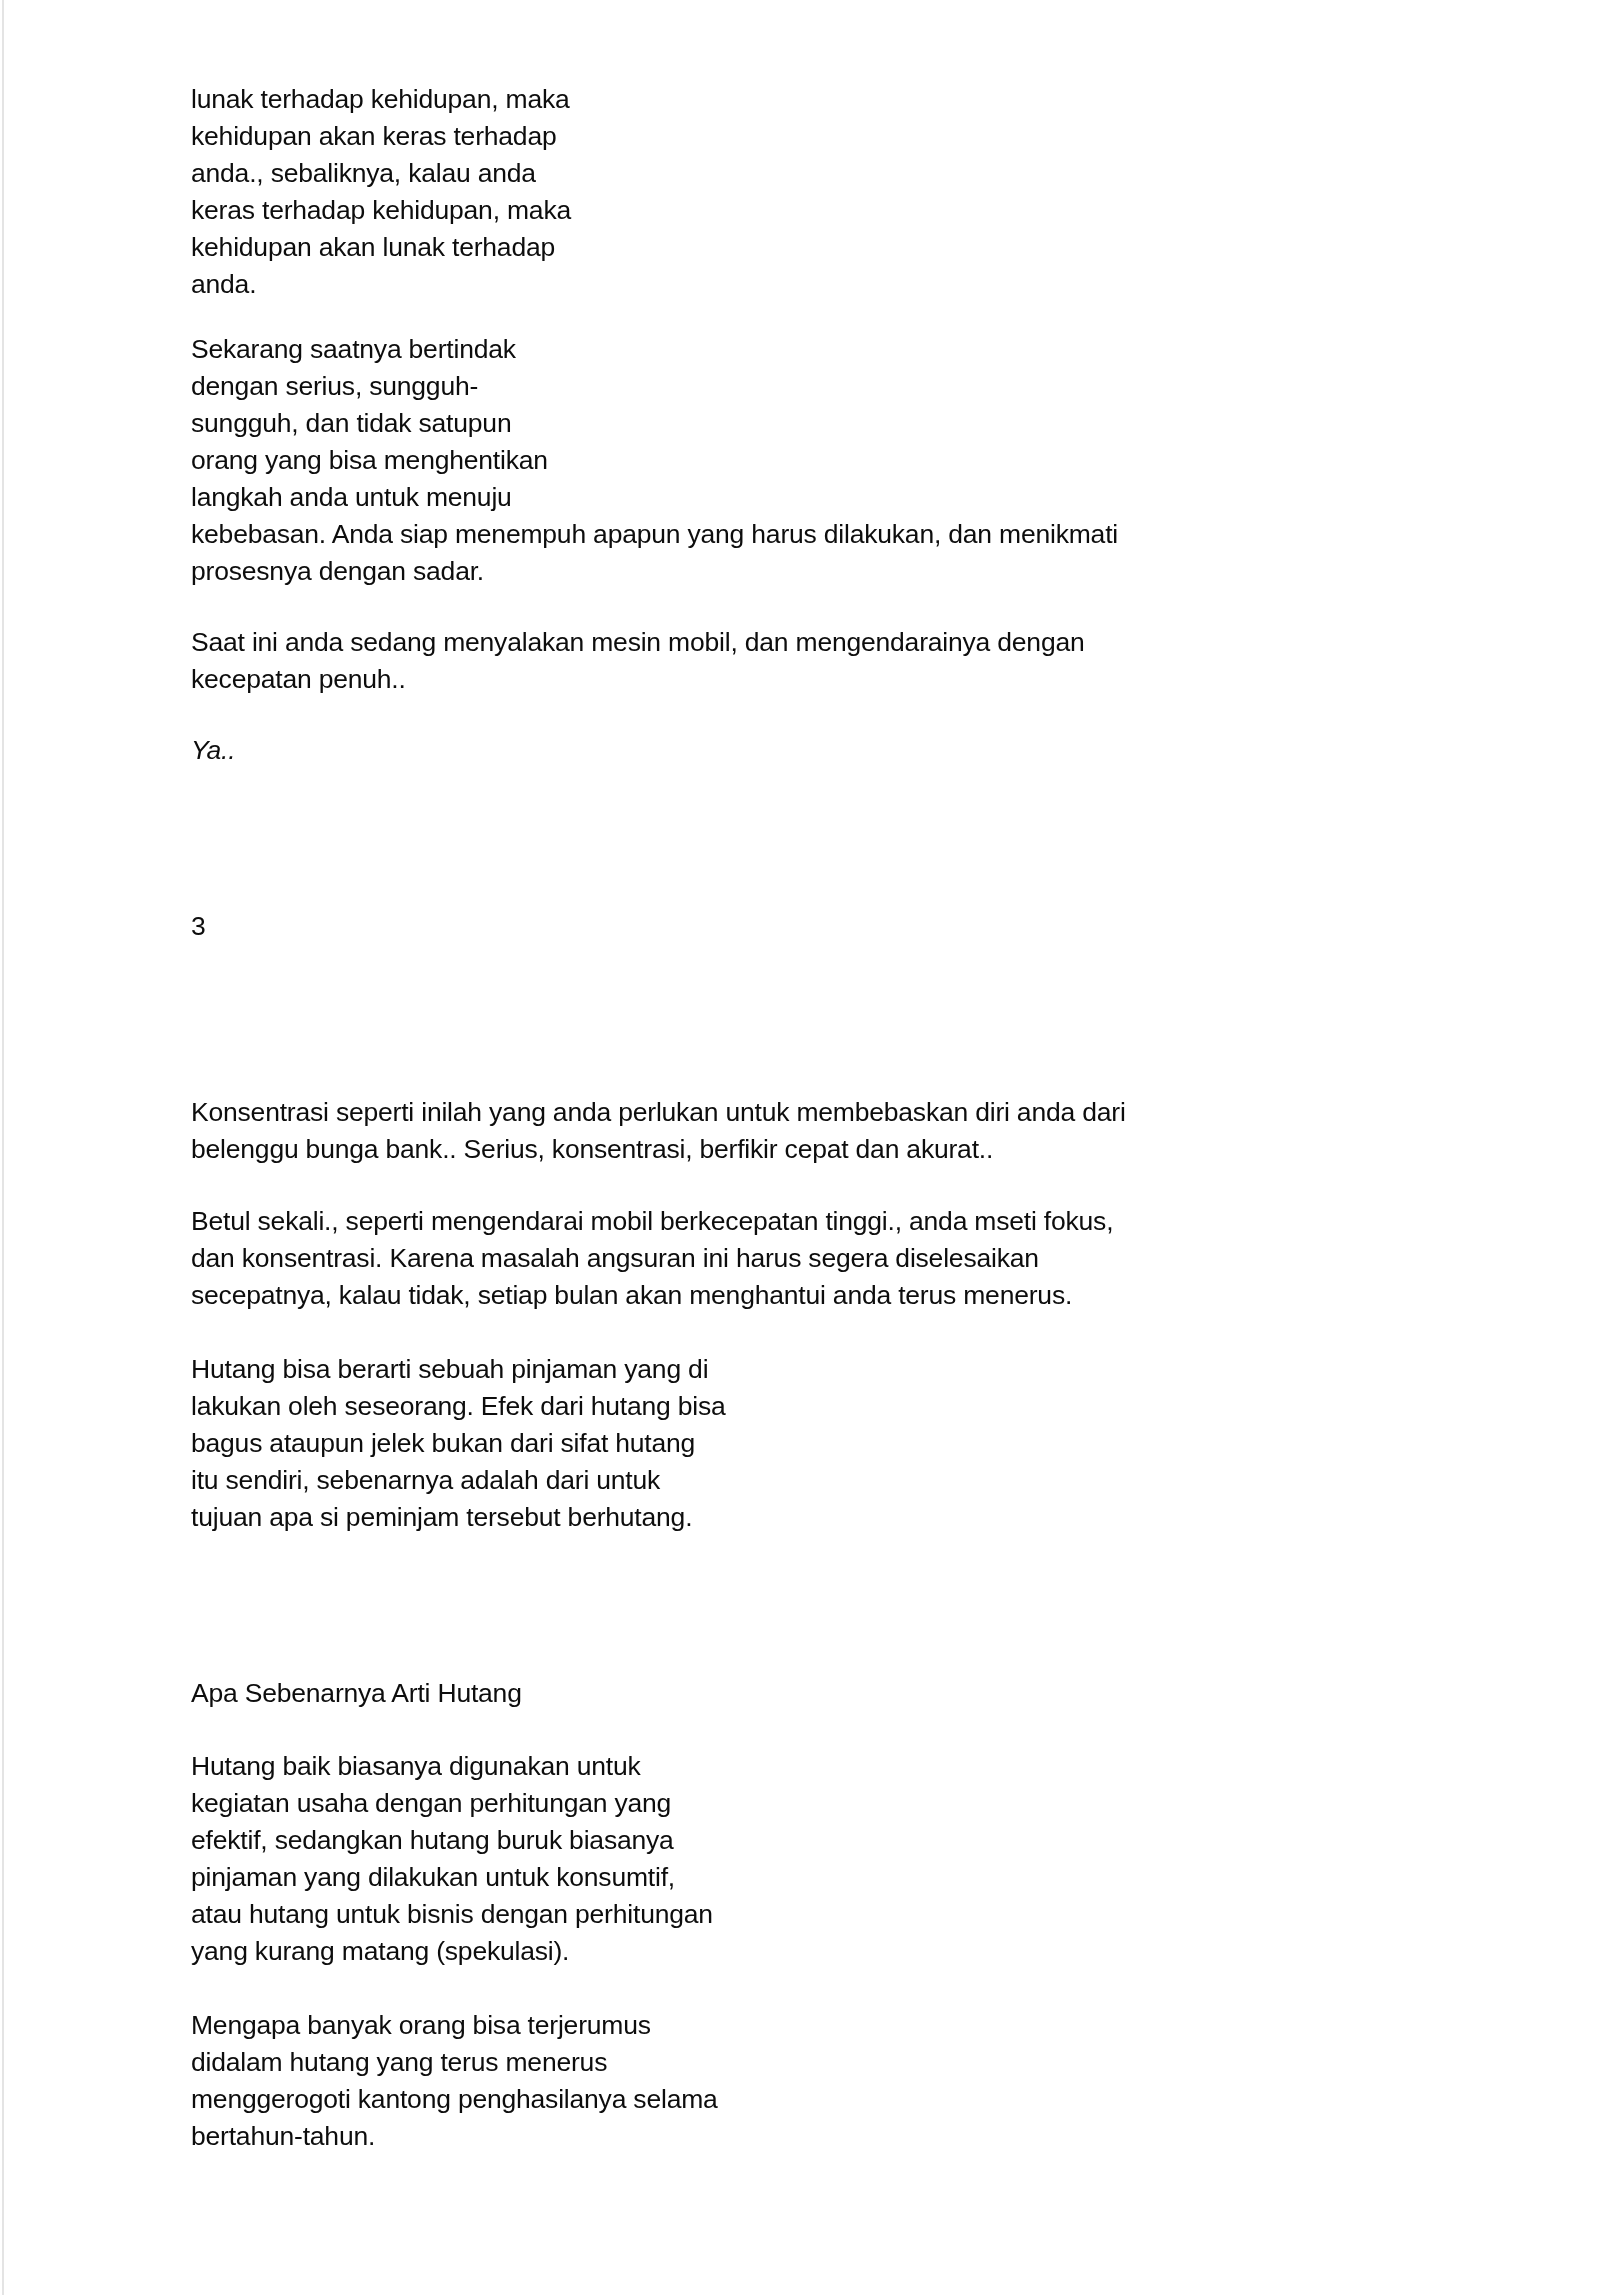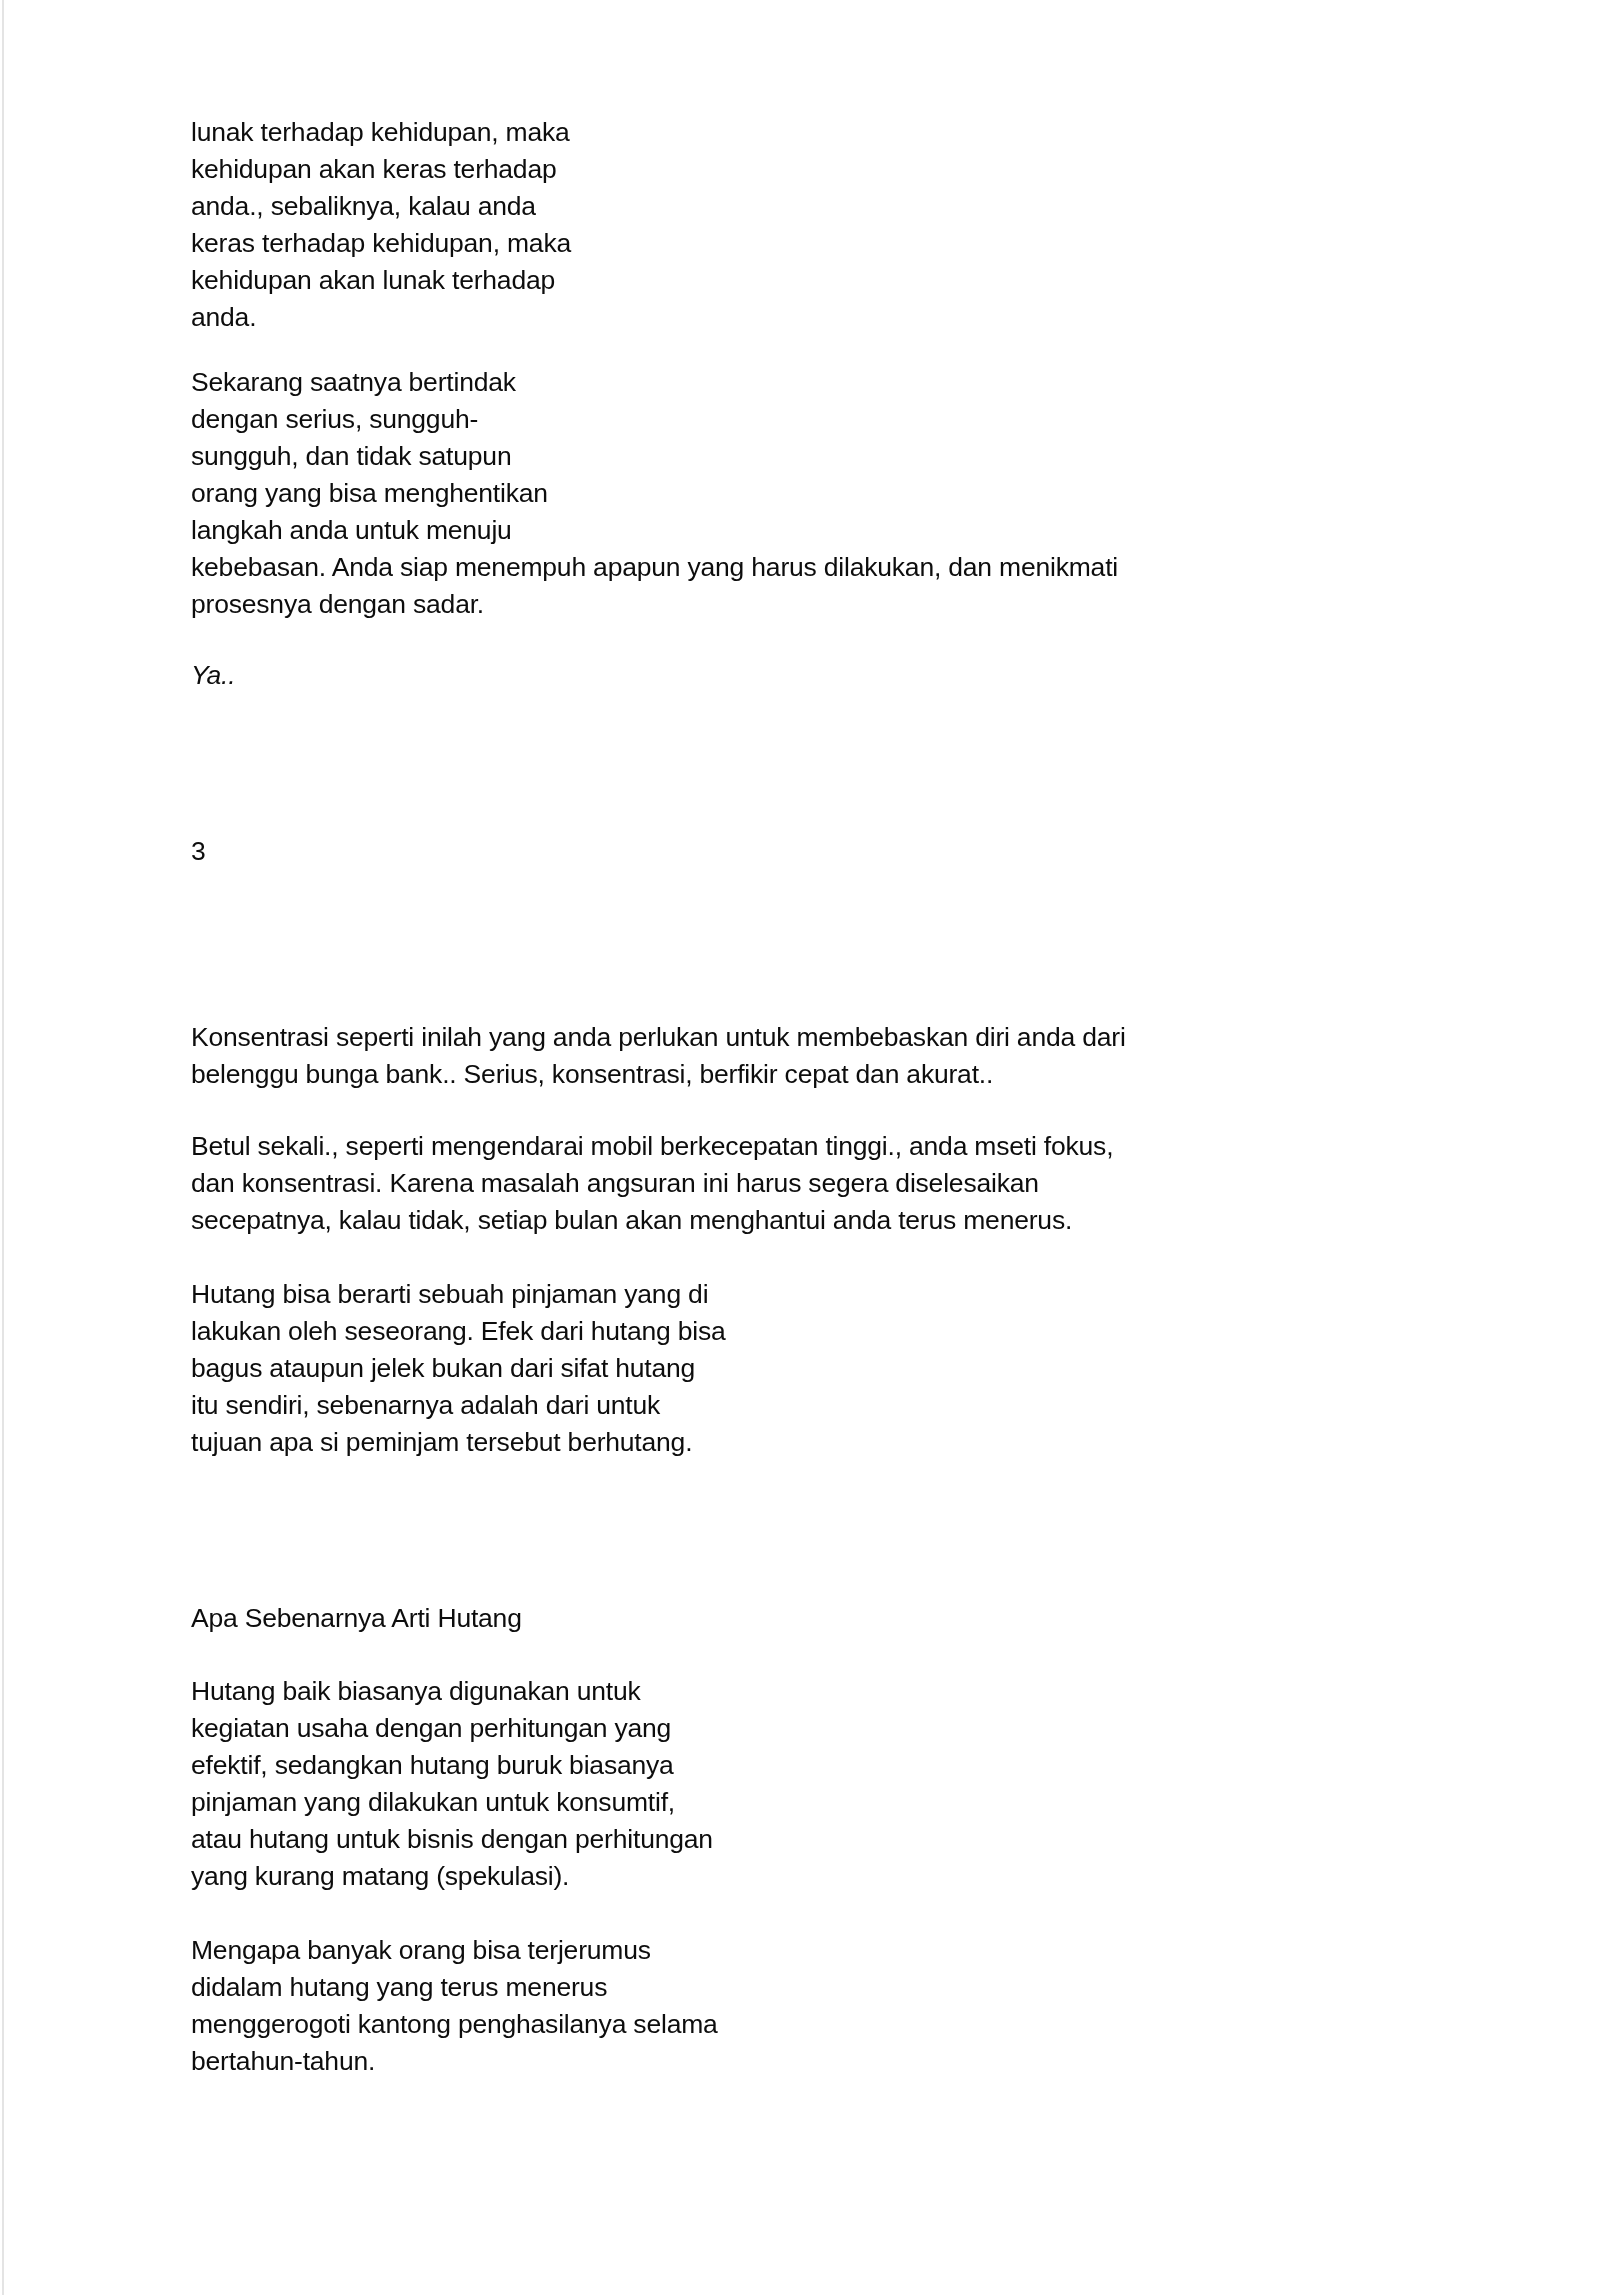--- a/index.html
+++ b/index.html
@@ -22,21 +22,21 @@
     top: 0;
     width: 2px;
     height: 100%;
     background: #e4e4e4;
   }
   .text-col {
     position: absolute;
     left: 191px;
     top: 0;
     right: 39px;
-    padding-top: 114px;
+    padding-top: 81px;
   }
   .para, .line-block {
     margin: 0;
     font-size: 26.5px;
     line-height: 37px;
     letter-spacing: -0.2px;
     white-space: pre-line;
     font-weight: 400;
   }
   .b-para2   { margin-top: 28px; }
@@ -67,20 +67,22 @@
 anda.</p>
 
     <p class="para b-para2">Sekarang saatnya bertindak
 dengan serius, sungguh-
 sungguh, dan tidak satupun
 orang yang bisa menghentikan
 langkah anda untuk menuju
 kebebasan. Anda siap menempuh apapun yang harus dilakukan, dan menikmati
 prosesnya dengan sadar.</p>
 
+    <p class="para b-para3">Saat ini anda sedang menyalakan mesin mobil, dan mengendarainya dengan
+kecepatan penuh..</p>
 
     <p class="para b-ya">Ya..</p>
 
     <p class="para b-pagenum">3</p>
 
     <p class="para b-para4">Konsentrasi seperti inilah yang anda perlukan untuk membebaskan diri anda dari
 belenggu bunga bank.. Serius, konsentrasi, berfikir cepat dan akurat..</p>
 
     <p class="para b-para5">Betul sekali., seperti mengendarai mobil berkecepatan tinggi., anda mseti fokus,
 dan konsentrasi. Karena masalah angsuran ini harus segera diselesaikan

